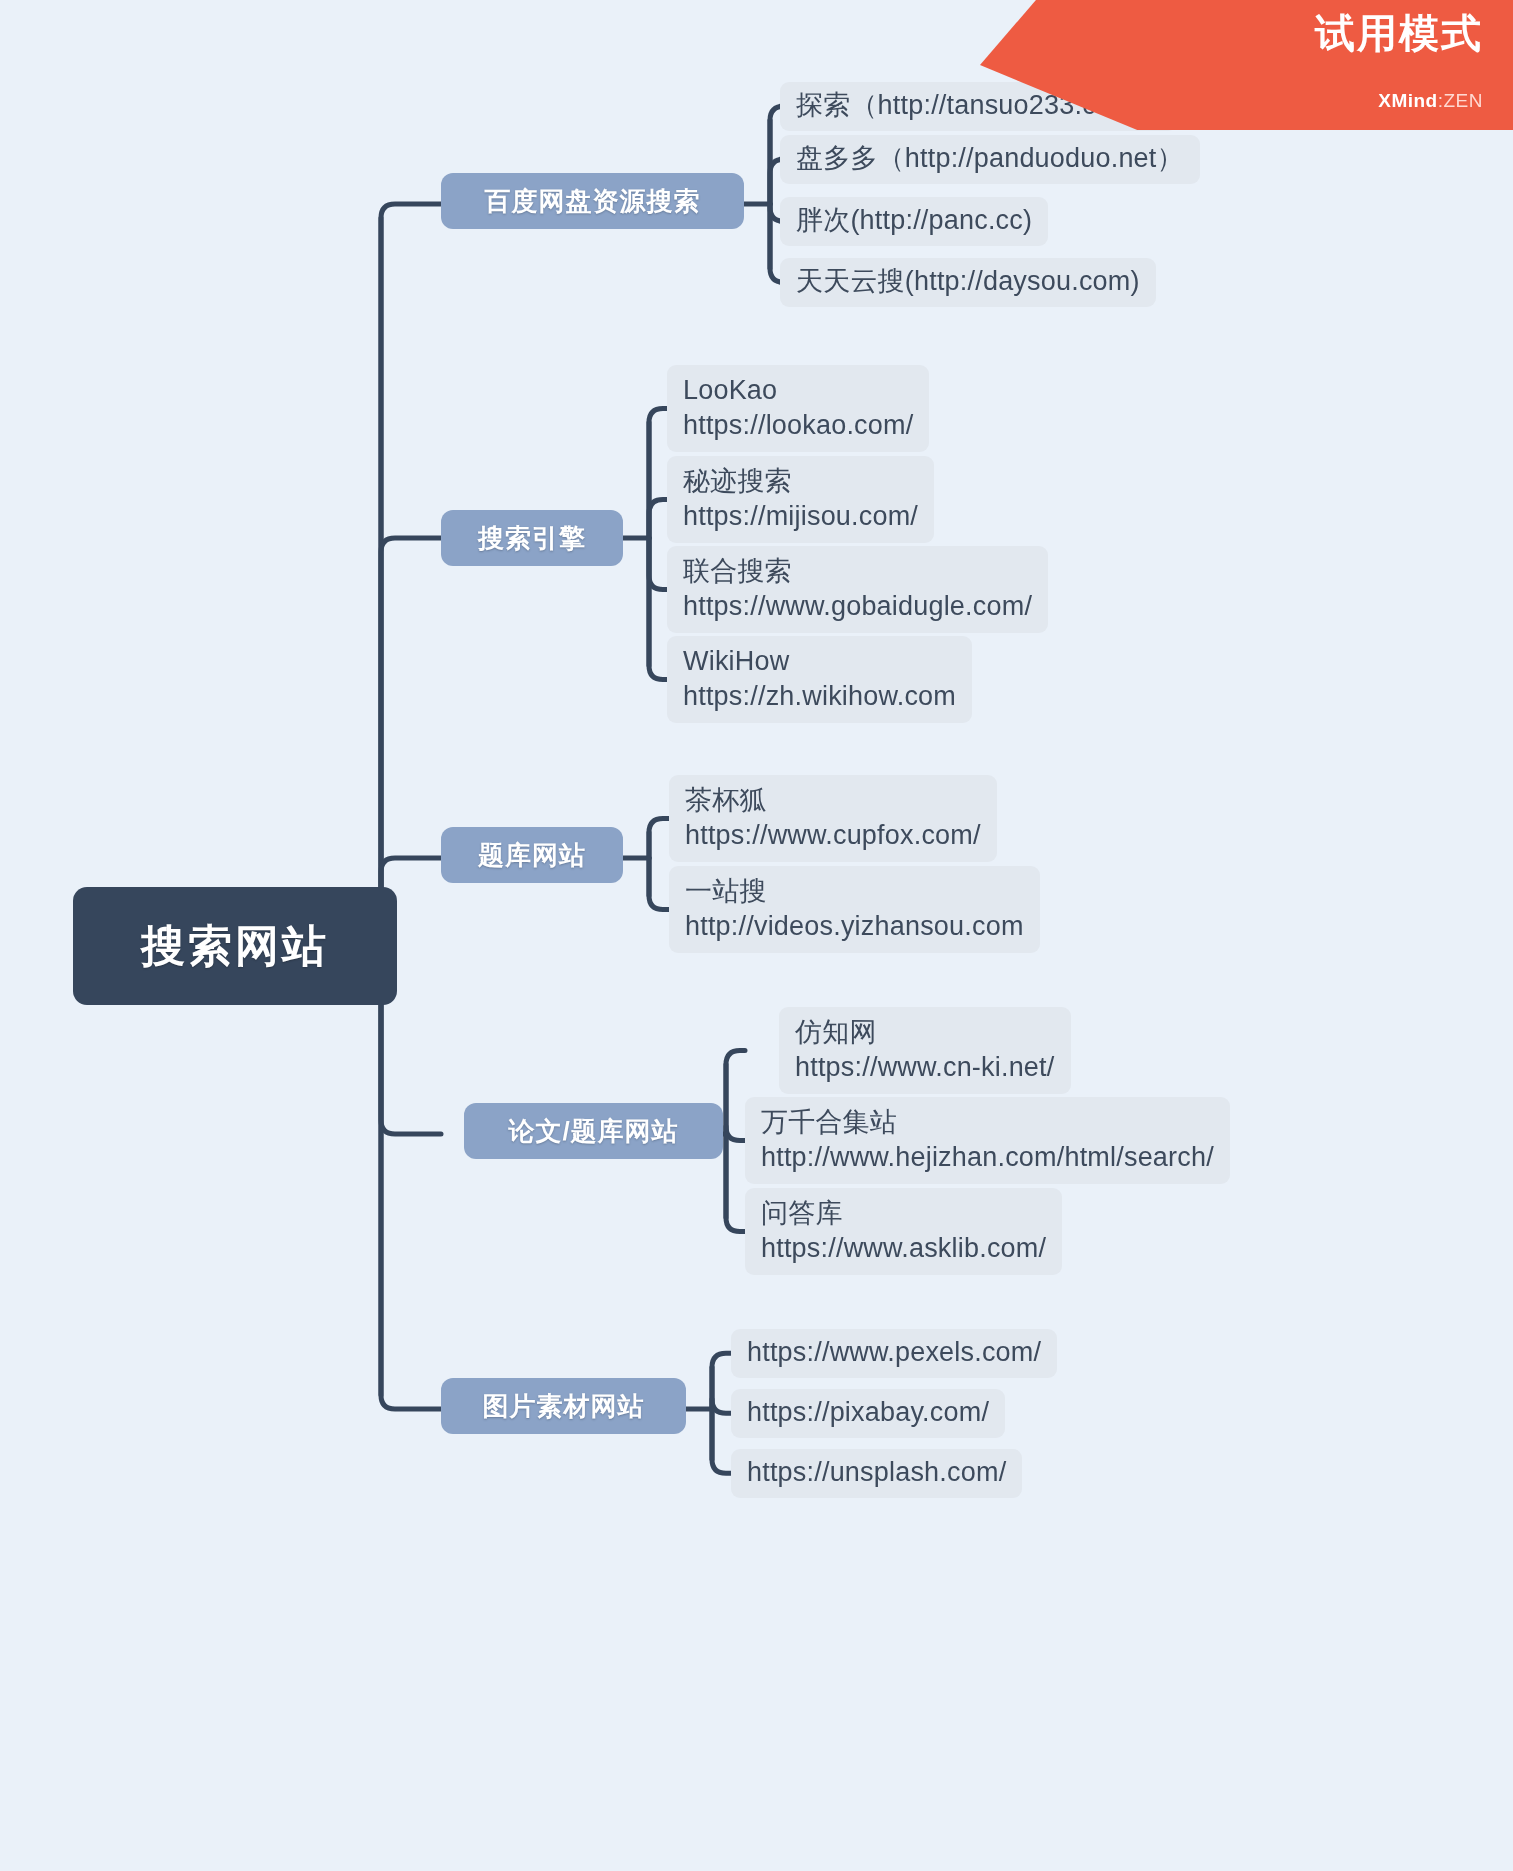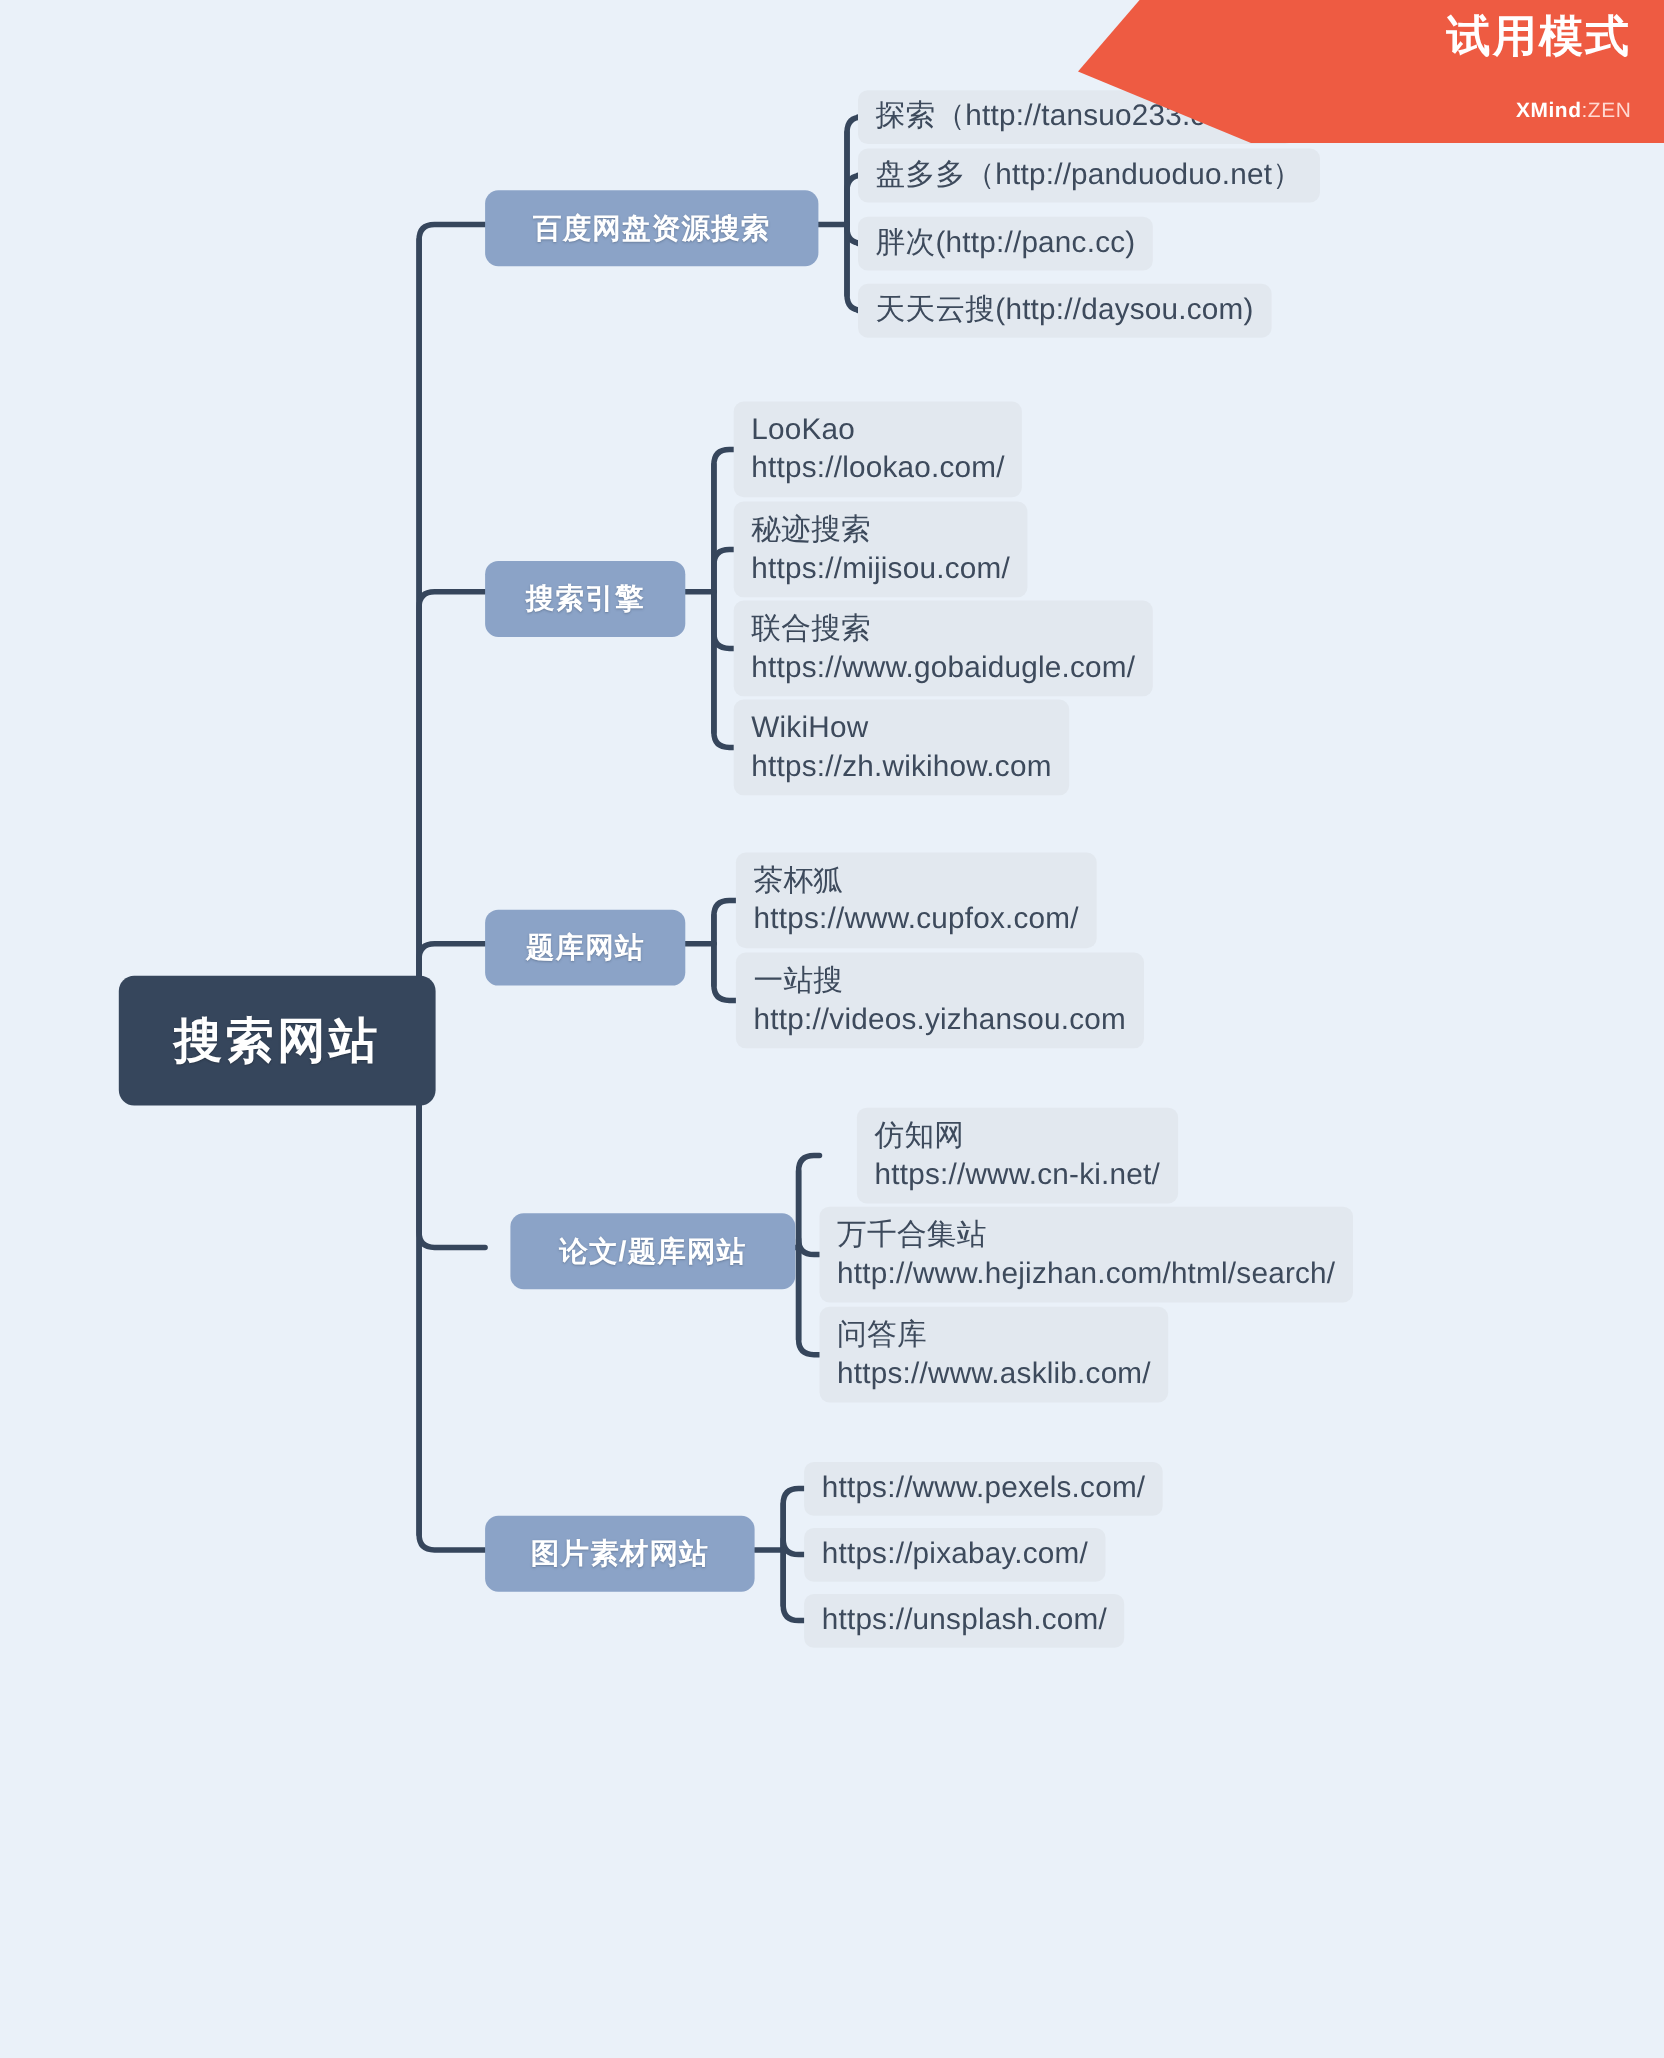--- a/index.html
+++ b/index.html
@@ -41,33 +41,32 @@
   
   .node{ position:absolute; z-index:5; }
 
   .root-node{
     background:#36465c;
     color:#ffffff;
     border-radius:14px;
     font-size:44px; font-weight:bold;
     letter-spacing:3px;
     display:flex; align-items:center; justify-content:center;
-    left:73px; top:887px; width:288px; height:118px;
+    left:73px; top:887px; width:324px; height:118px;
     text-shadow:0 1px 2px rgba(0,0,0,.25);
-    margin-left:35px;
   }
 
   .branch-node{
     background:#8ba3c7;
     color:#ffffff;
     border-radius:12px;
     font-size:26px; font-weight:bold;
     letter-spacing:1px;
     display:flex; align-items:center; justify-content:center;
-    height:69px;
+    height:56px;
     text-shadow:0 1px 2px rgba(40,55,75,.35);
     padding:0 18px;
     white-space:nowrap;
   }
 
   .leaf-node{
     background:#e2e8ef;
     color:#3d4a5c;
     border-radius:9px;
     font-size:27px;

